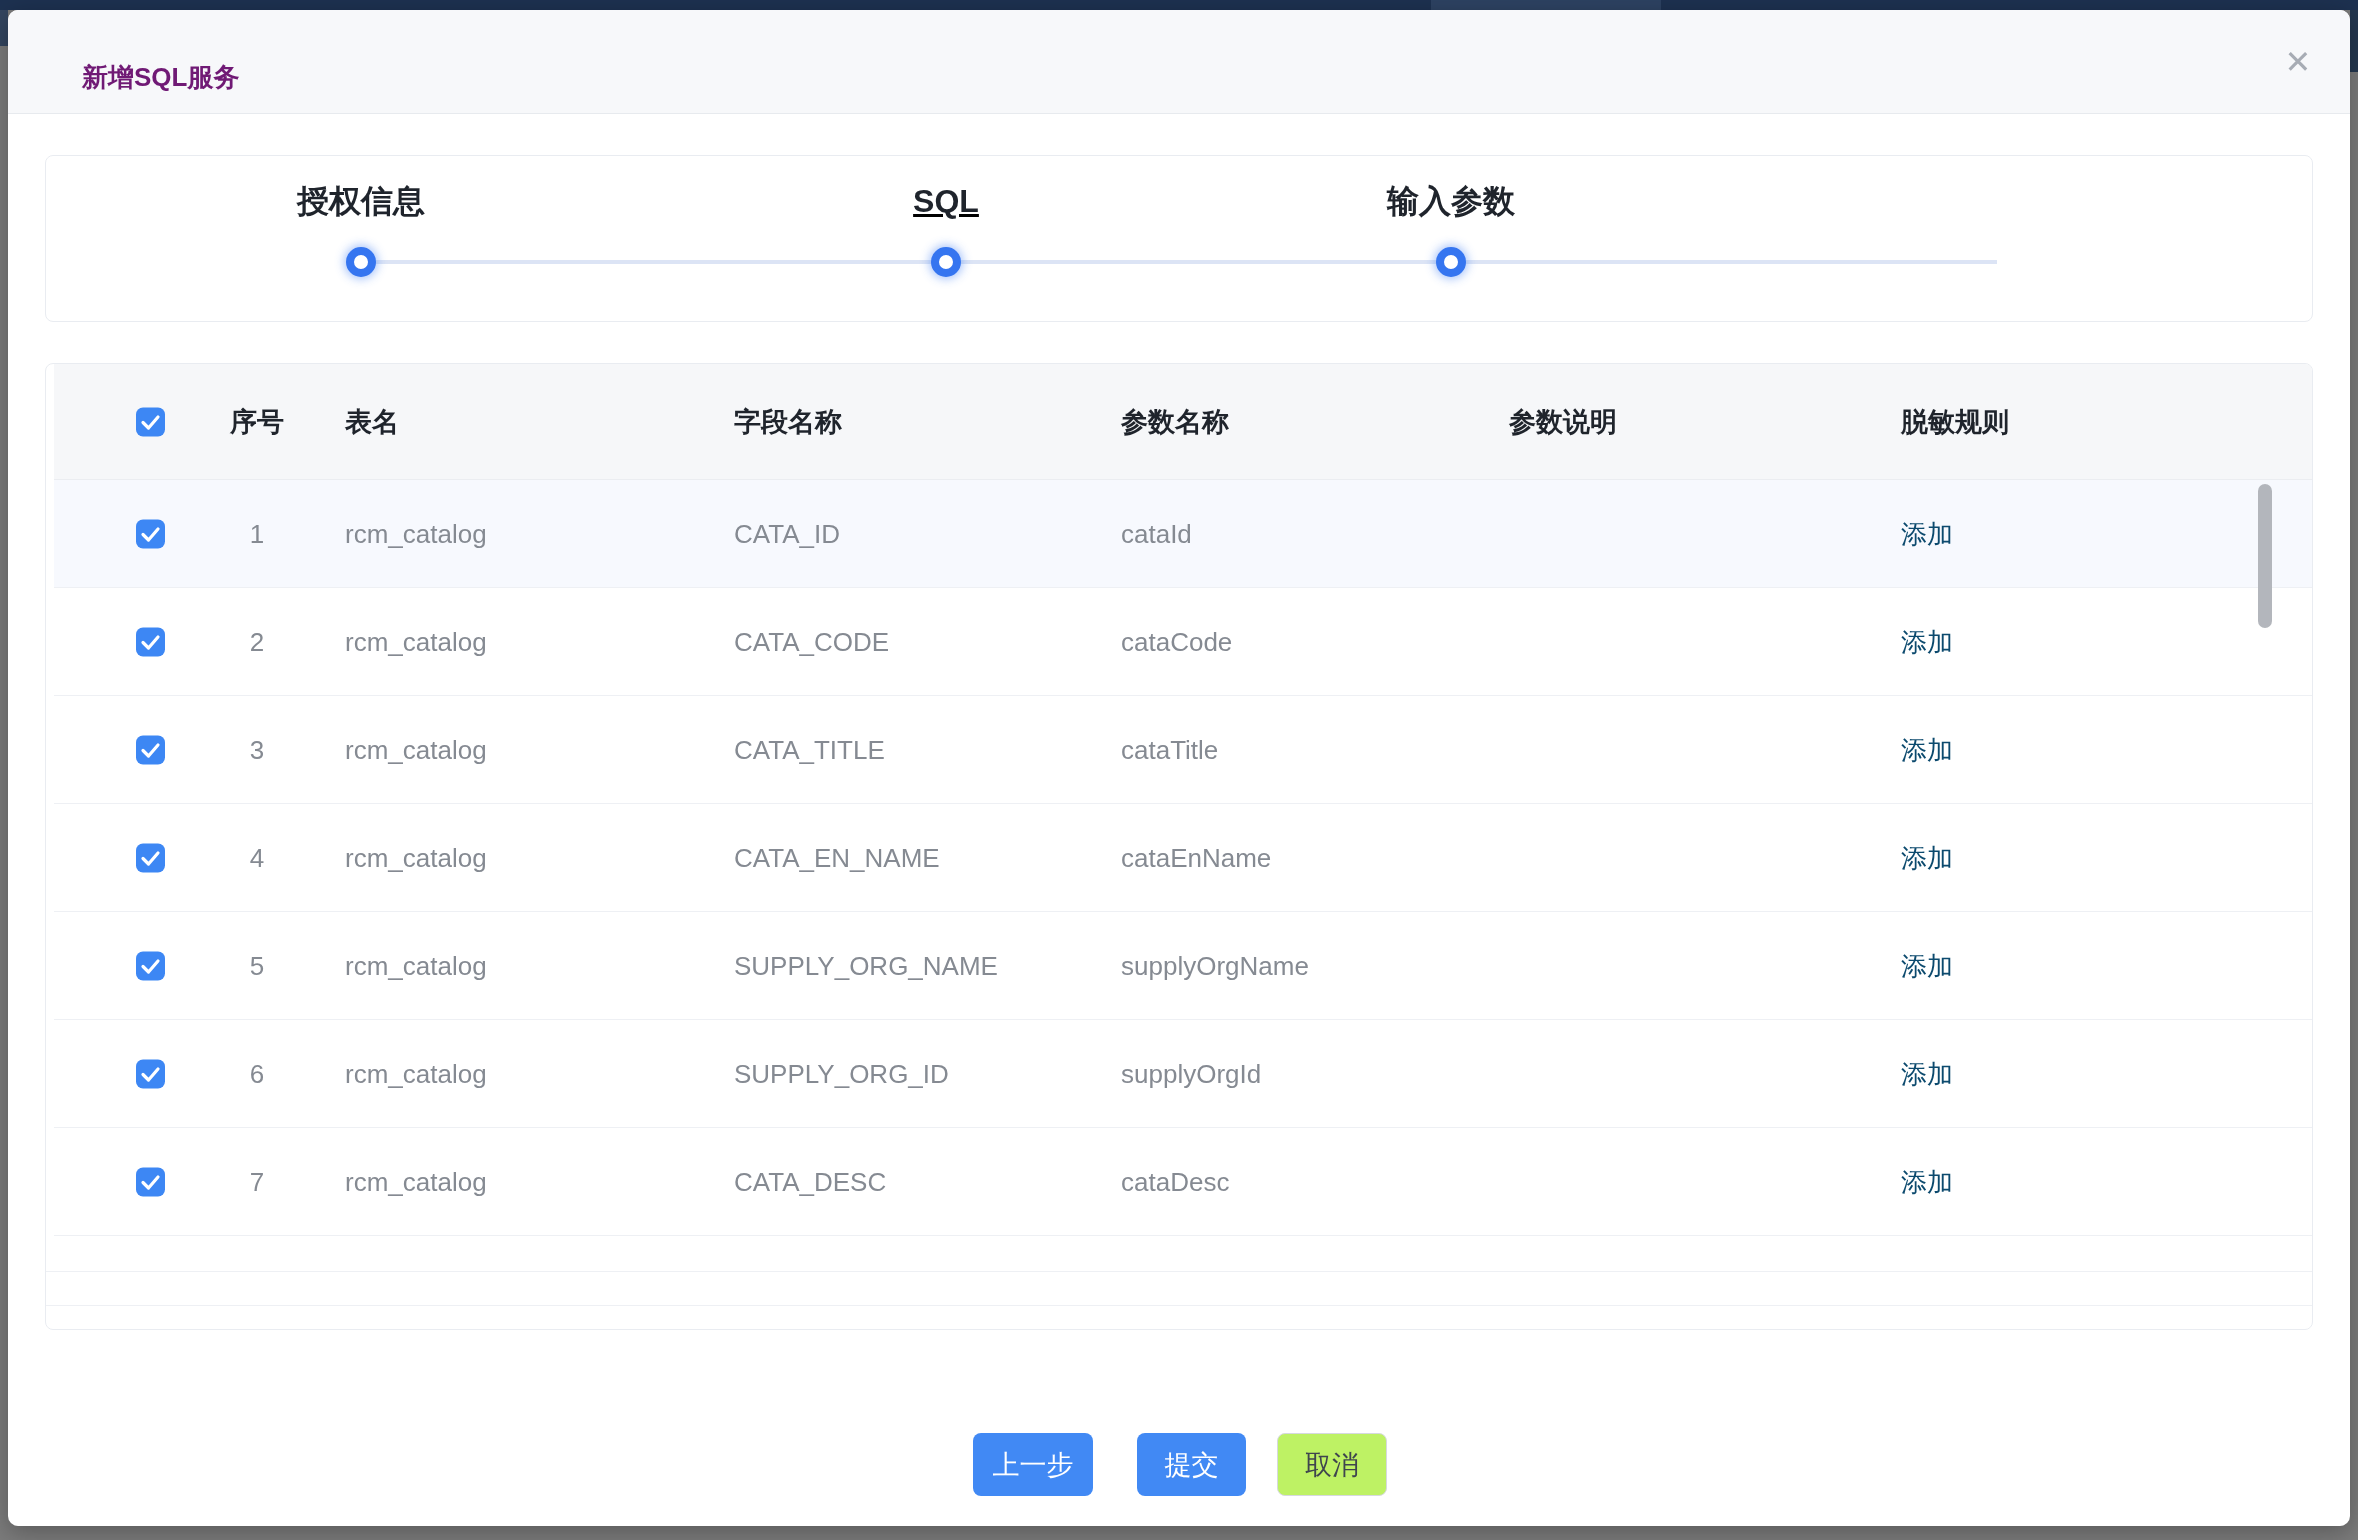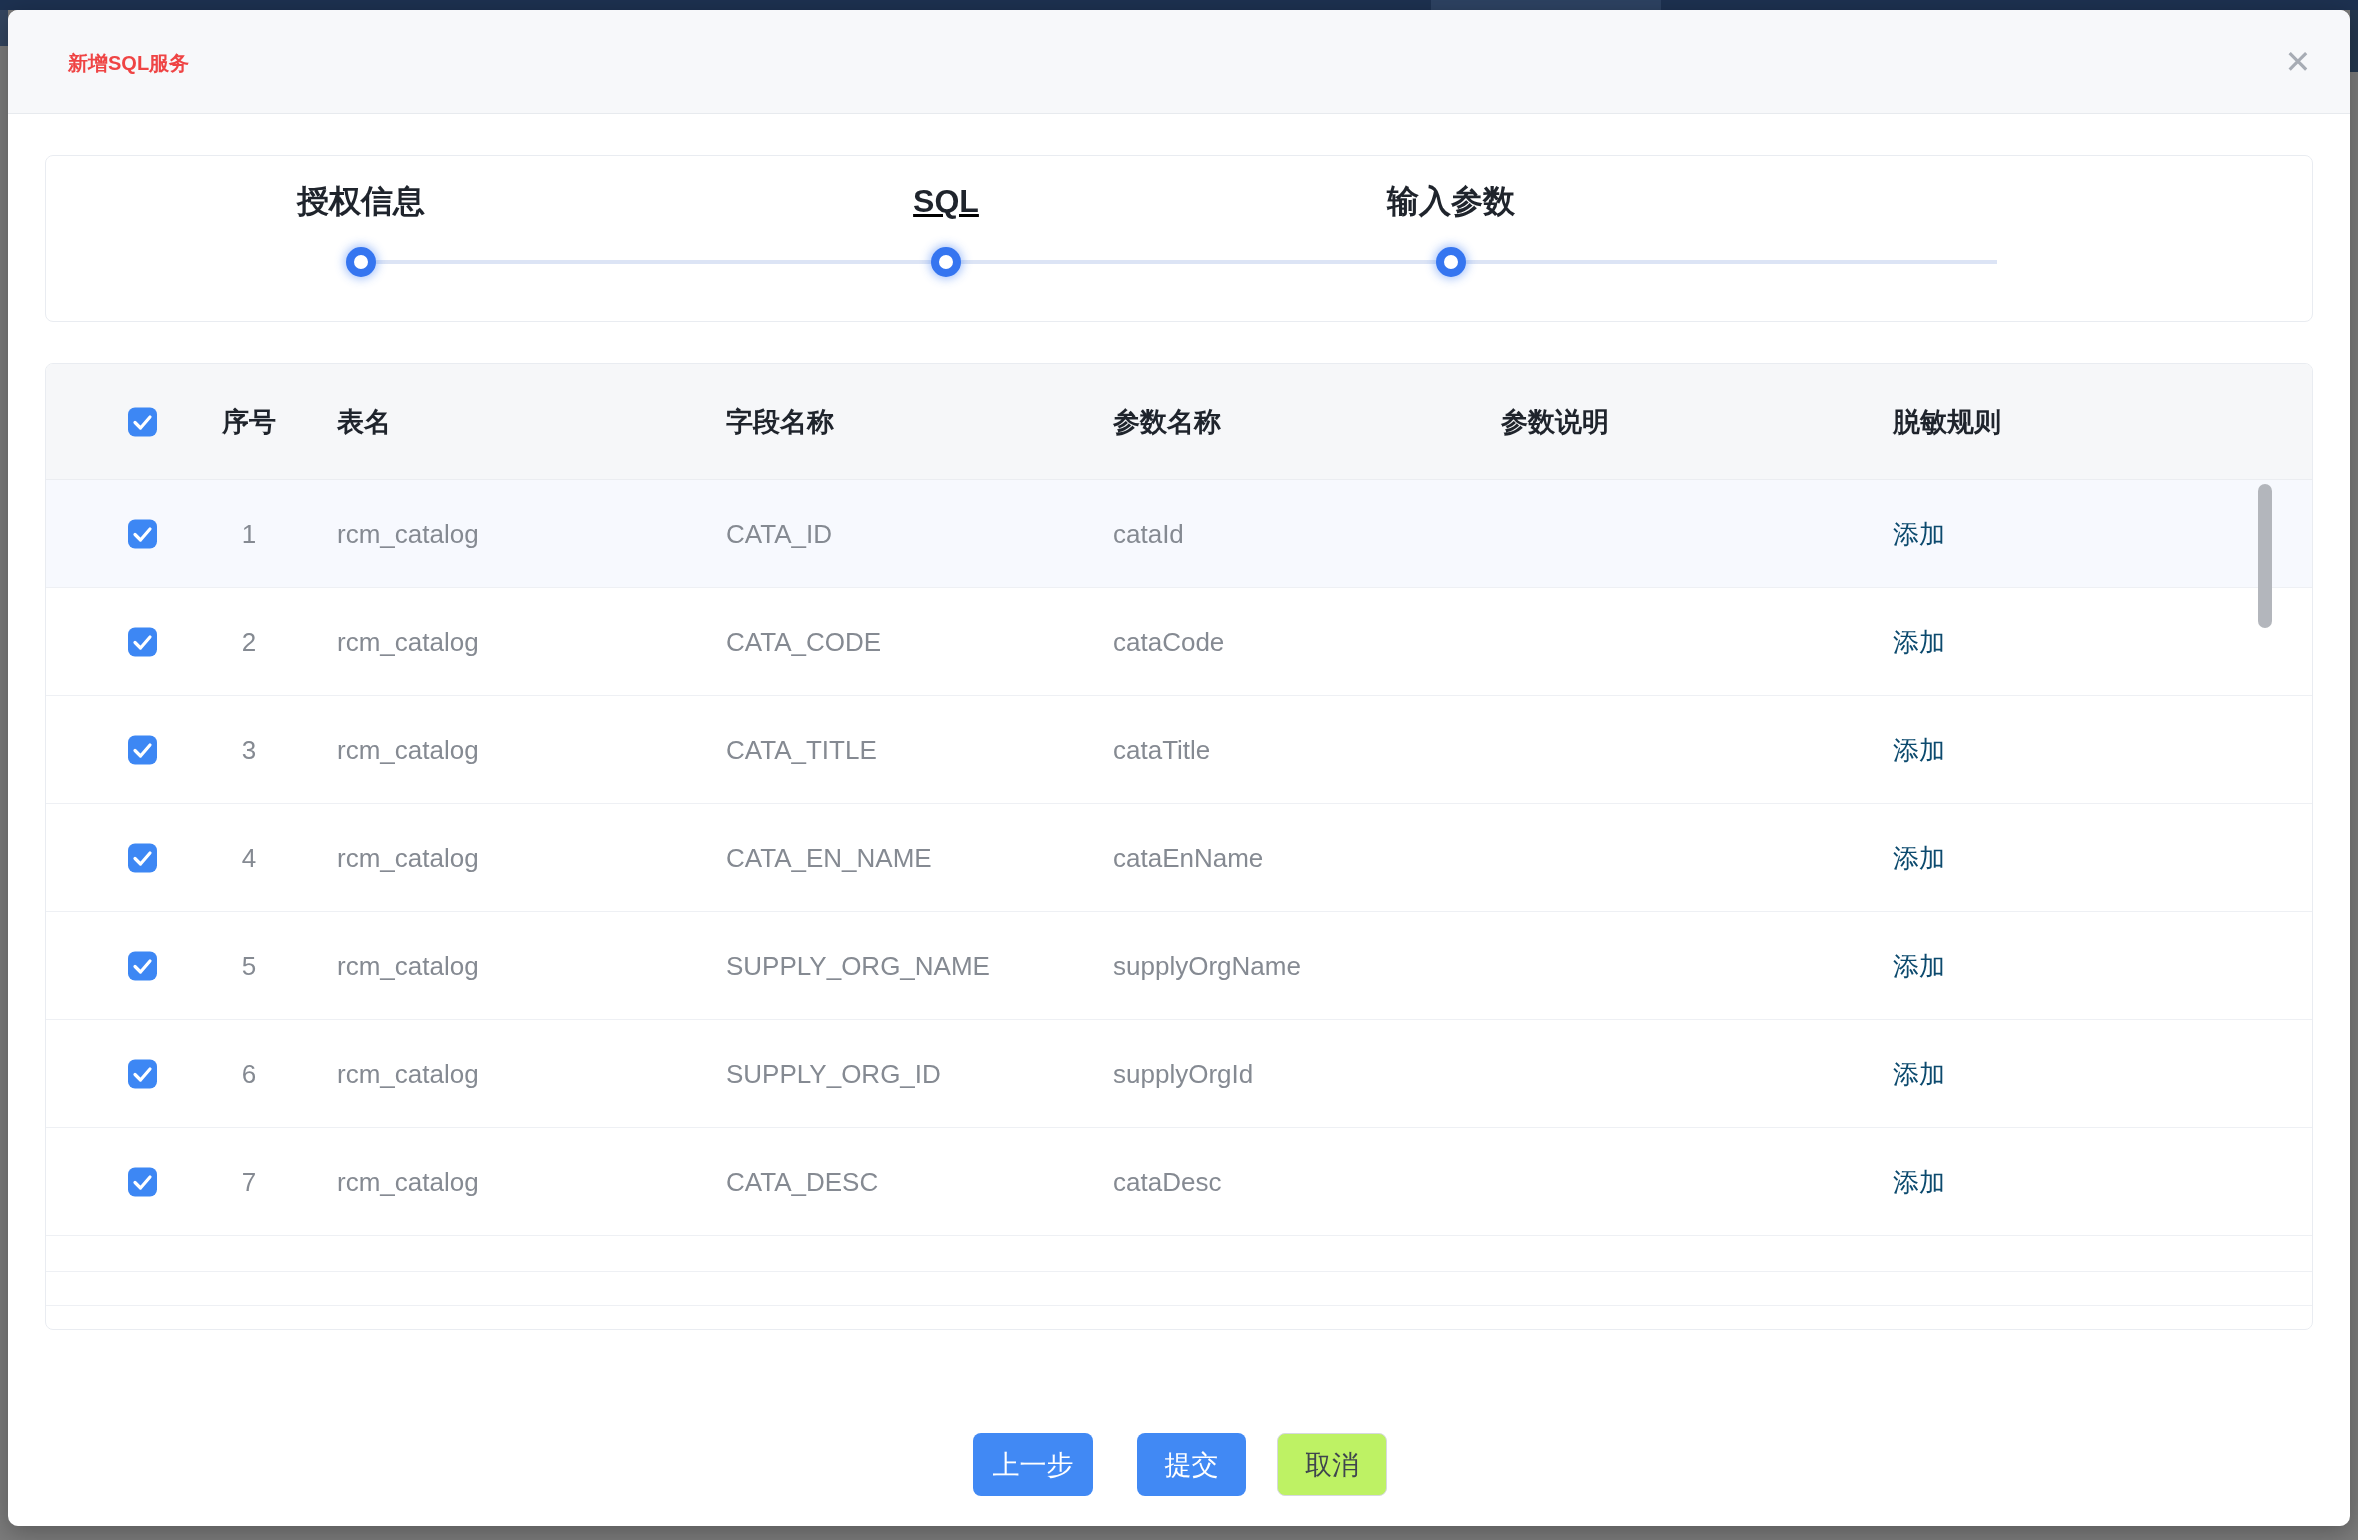--- a/index.html
+++ b/index.html
@@ -8,37 +8,37 @@
   
   .topbar{position:absolute;left:0;top:0;width:2358px;height:10px;background:#1d3150;}
   .topbar-tab{position:absolute;left:1431px;top:0;width:230px;height:10px;background:#2d4262;}
   .edge-dark-left{position:absolute;left:0;top:10px;width:8px;height:36px;background:#33455f;}
   .edge-dark-right{position:absolute;right:0;top:10px;width:8px;height:62px;background:#24374f;}
   
   .modal{position:absolute;left:8px;top:10px;width:2342px;height:1516px;background:#ffffff;
          border-radius:10px;overflow:hidden;box-shadow:0 6px 24px rgba(0,0,0,.28);}
   .modal-header{position:absolute;left:0;top:0;width:100%;height:103px;background:#f7f8fa;
                 border-bottom:1px solid #e7eaee;}
-  .modal-title{position:absolute;left:58px;top:0;height:103px;line-height:103px;margin:2px;
-               font-size:20px;font-weight:bold;color:#ef4444;}
+  .modal-title{position:absolute;left:58px;top:0;height:103px;line-height:103px;margin:16px;
+               font-size:26px;font-weight:bold;color:#701a75;}
   .close{position:absolute;left:2268px;top:30px;width:44px;height:44px;line-height:44px;
          text-align:center;font-size:32px;font-weight:400;color:#a7acb4;cursor:pointer;}
   
   .stepper-card{position:absolute;left:37px;top:145px;width:2268px;height:167px;background:#fff;
                 border:1px solid #e9ecf1;border-radius:8px;box-sizing:border-box;}
   .step-line{position:absolute;left:315px;top:104px;width:1636px;height:4px;background:#dce4f5;}
   .step{position:absolute;top:0;width:260px;margin-left:-130px;text-align:center;}
   .step-label{margin-top:28px;font-size:32px;font-weight:bold;color:#1f242c;line-height:34px;}
   .step-dot{position:absolute;left:50%;top:91px;width:30px;height:30px;margin-left:-15px;
             box-sizing:border-box;border:8px solid #3575f0;background:#fff;border-radius:50%;
             box-shadow:0 0 10px 2px rgba(61,125,244,.45);}
   .step1{left:315px;} .step2{left:900px;text-decoration:underline;} .step3{left:1405px;} .step4{left:1951px;}
   
   .table-card{position:absolute;left:37px;top:353px;width:2268px;height:967px;background:#fff;
-              border:1px solid #e9ecf1;border-radius:8px;box-sizing:border-box;overflow:hidden;}
+              border:1px solid #e9ecf1;border-radius:8px;box-sizing:border-box;overflow:hidden;padding-left:8px;}
   .thead{position:relative;height:115px;background:#f6f7f9;border-bottom:1px solid #ebedf1;
          font-size:27px;font-weight:bold;color:#1f242c;}
   .trow{position:relative;height:108px;border-bottom:1px solid #eef0f4;box-sizing:border-box;
         font-size:26px;color:#858a92;background:#fff;}
   .trow.hl{background:#f7f9fe;}
   .cell{position:absolute;top:50%;transform:translateY(-50%);white-space:nowrap;}
   .c-check{left:82px;}
   .c-index{left:160px;width:86px;text-align:center;}
   .c-table{left:291px;}
   .c-field{left:680px;}

